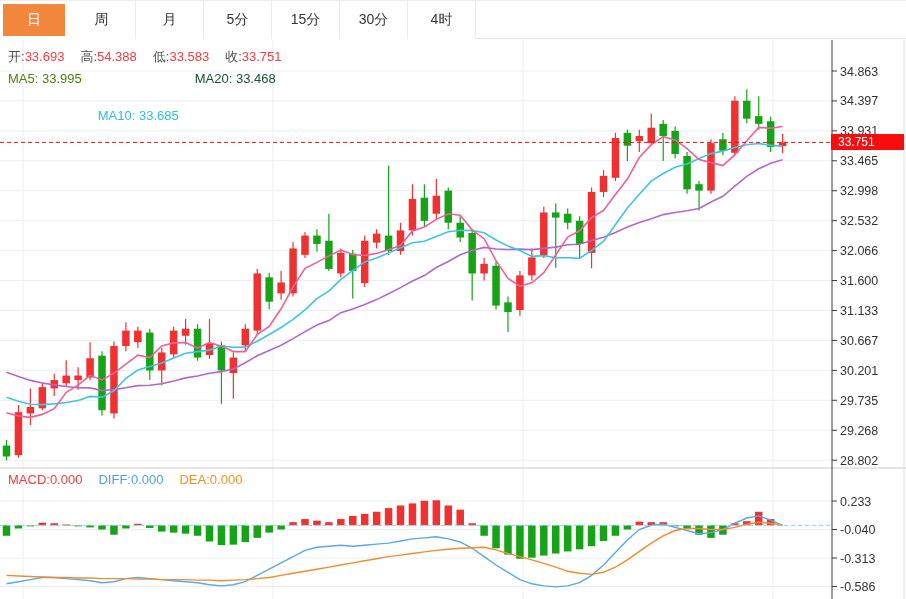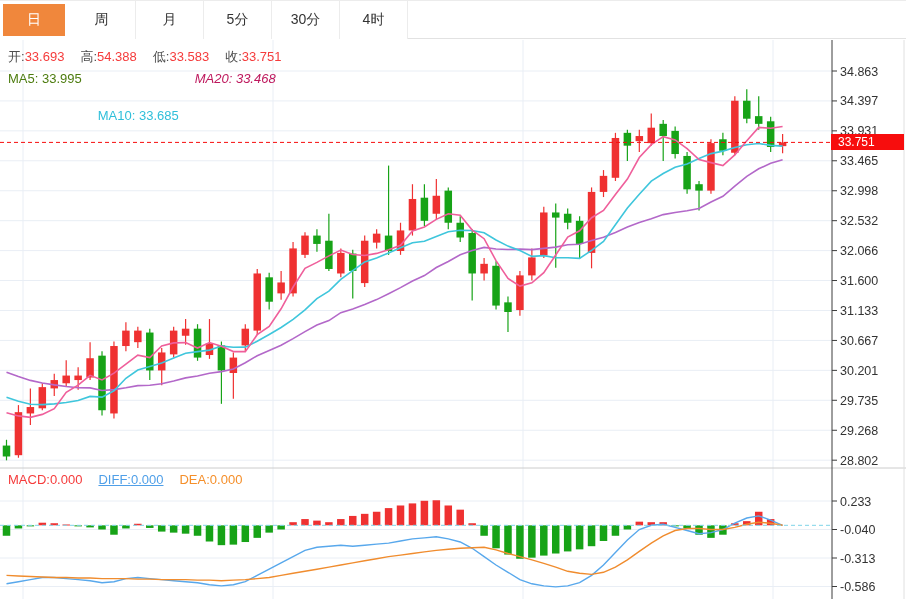--- a/index.html
+++ b/index.html
@@ -16,22 +16,22 @@
   
   .legend{position:absolute;left:8px;font-size:13px;z-index:4;display:flex;white-space:nowrap;line-height:16px;}
   .legend .pair{margin-right:16px;}
   .legend-ohlc{top:48px;}
   .legend-ma{top:70px;}
   .legend-macd{top:471px;}
   .lbl-dark{color:#4d4d4d;}
   .val-red,.c-red{color:#f53b3b;}
   .c-pink{color:#4d7c0f;}
   .c-cyan{color:#2fbfda;margin-top:37px;}
-  .c-purple{color:#be185d;font-style:italic;}
-  .c-blue{color:#4f9fe8;text-decoration:underline;}
+  .c-purple{color:#14532d;}
+  .c-blue{color:#4f9fe8;}
   .c-orange{color:#f58f2a;text-align:center;}
   
   .price-badge{position:absolute;left:831px;top:133px;width:73px;height:16px;background:#f70d0d;
                color:#fff;font-size:12px;line-height:16px;padding-left:7px;box-sizing:border-box;z-index:4;}
 </style>
 </head>
 <body>
 
 <div id="app">
 
@@ -336,20 +336,23 @@
     <div class="tab">
         <span>周</span>
       </div>
     <div class="tab">
         <span>月</span>
       </div>
     <div class="tab">
         <span>5分</span>
       </div>
     <div class="tab">
+        <span>15分</span>
+      </div>
+    <div class="tab">
         <span>30分</span>
       </div>
     <div class="tab">
         <span>4时</span>
       </div>
     <div class="tab-filler"></div>
   </div>
 
   <div class="legend legend-ohlc">
     <span class="pair"><span class="lbl-dark">开:</span><span class="val-red">33.693</span></span>

